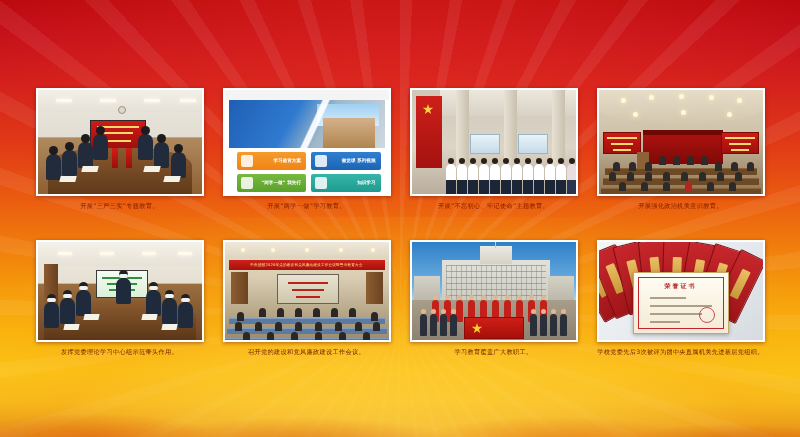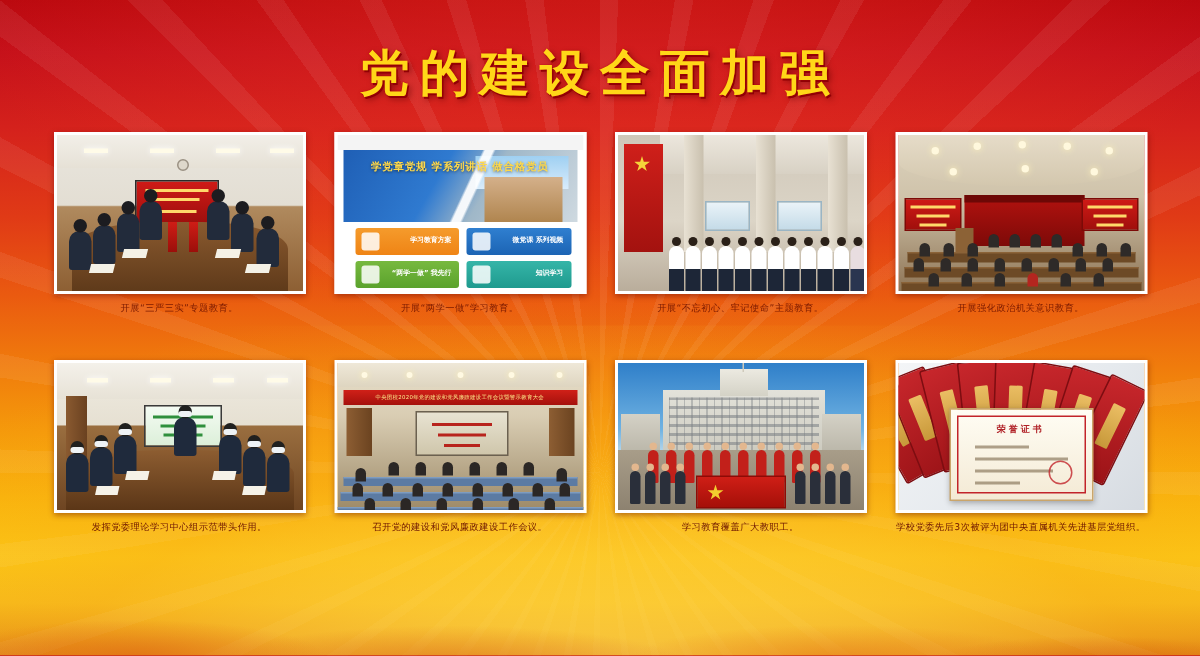--- a/index.html
+++ b/index.html
@@ -253,21 +253,20 @@
 </head>
 <body>
 
 <div id="banner">
 
   <div class="glow-top"></div>
   <div class="rays"></div>
   <div class="glow-bottom"></div>
   <div class="cloud"></div>
 
-  <div id="title">党的建设全面加强</div>
 
   <div class="grid-row" id="row1">
 
     <div class="cell">
       <div class="photo p1">
         <div class="ceil"></div>
         <div class="lightbar" style="left:18px"></div>
         <div class="lightbar" style="left:62px"></div>
         <div class="lightbar" style="left:106px"></div>
         <div class="lightbar" style="left:142px"></div>
@@ -296,21 +295,20 @@
     </div>
 
     <div class="cell">
       <div class="photo p2">
         <div class="topbar"></div>
         <div class="hero">
           <div class="sky"></div>
           <div class="bldg"></div>
           <div class="slash"></div>
         </div>
-        <div class="herotext">学党章党规 学系列讲话 做合格党员</div>
         <div class="tiles">
           <div class="tile t1">
             <span class="ic"></span>
             <span>学习教育方案</span>
           </div>
           <div class="tile t2">
             <span class="ic"></span>
             <span>微党课 系列视频</span>
           </div>
           <div class="tile t3">

